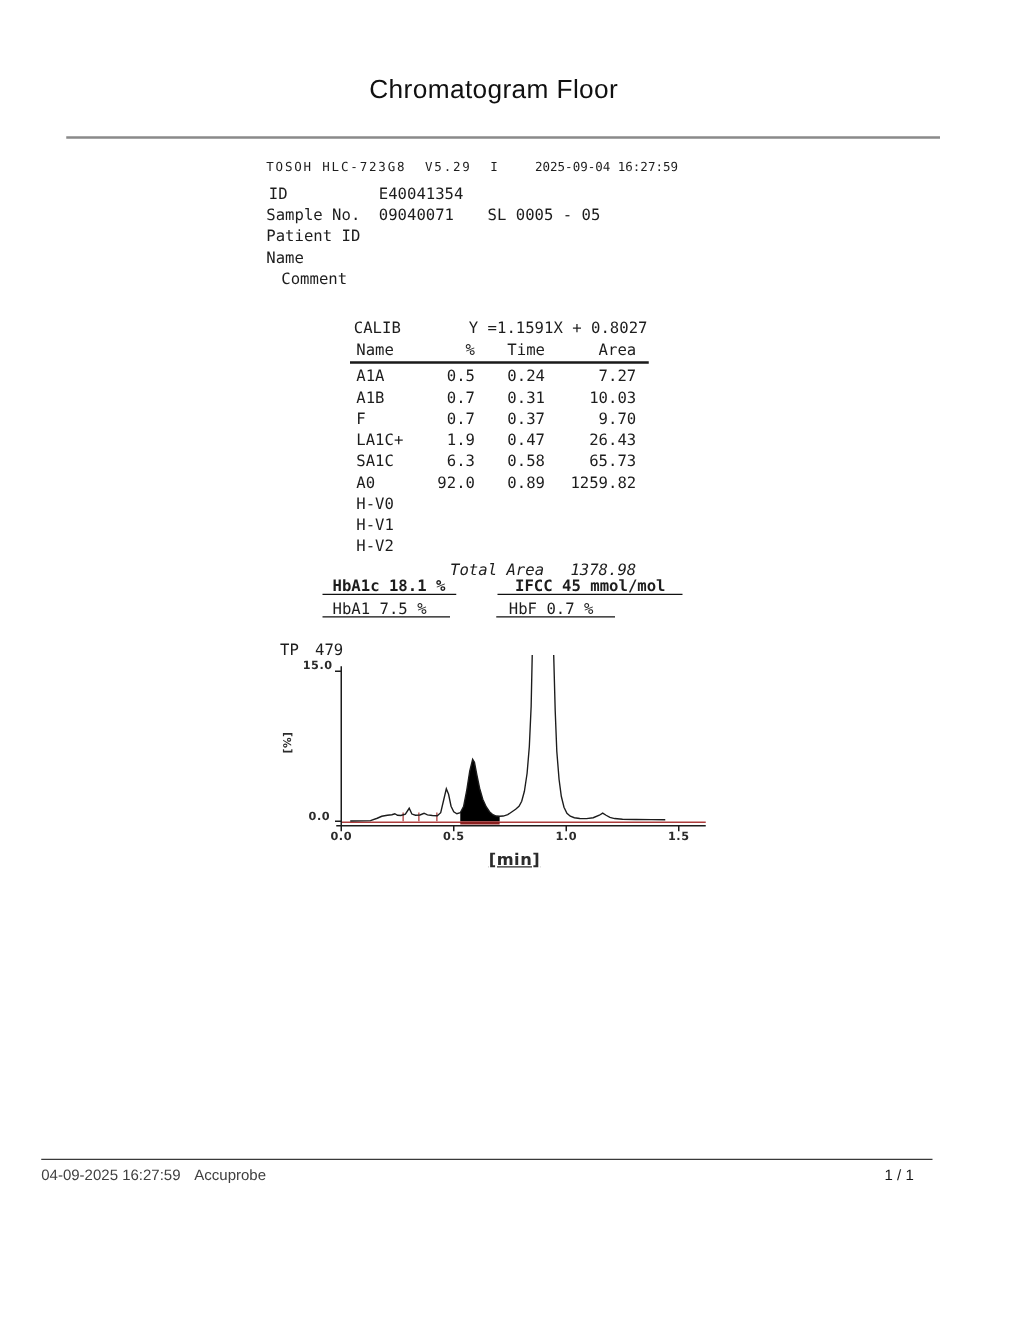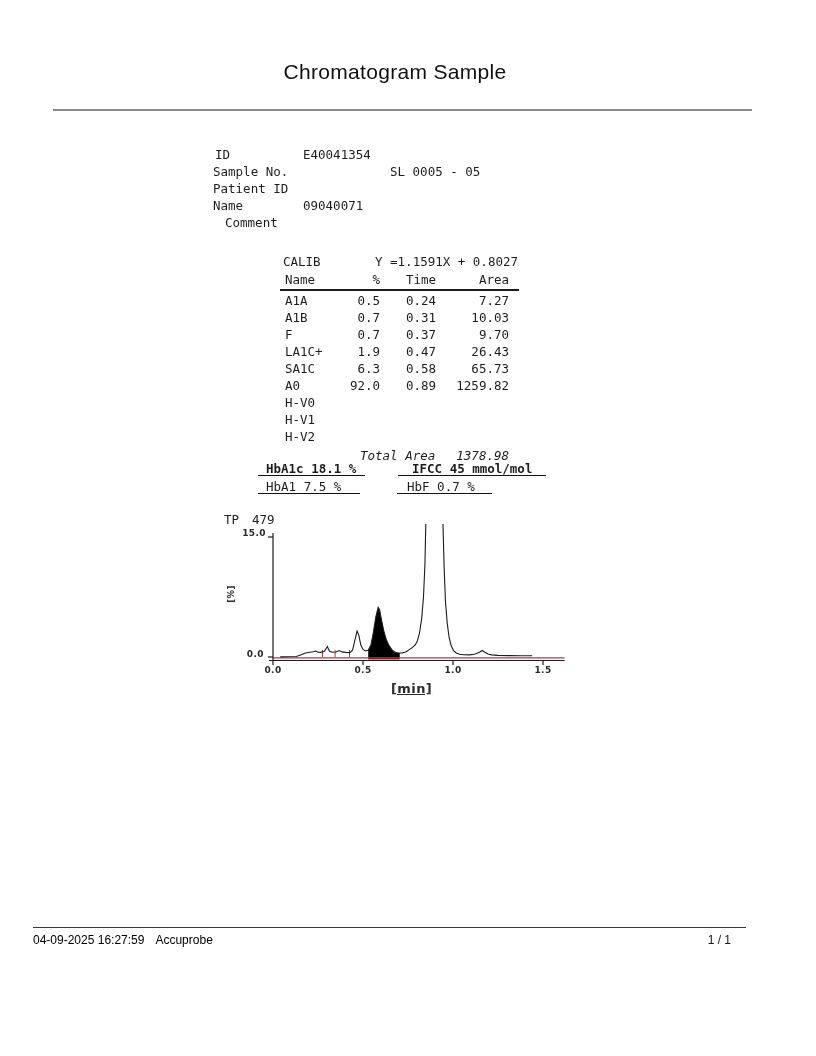--- a/index.html
+++ b/index.html
@@ -34,44 +34,48 @@
   .ticklab{font-family:"DejaVu Sans",sans-serif;font-size:9px;font-weight:bold;
            color:#2b2b2b;letter-spacing:0.4px;}
   .ylab15{left:234px;top:528px;width:32px;text-align:right;}
   .ylab0{left:234px;top:649px;width:30px;text-align:right;}
   .ylab-unit{left:219px;top:589px;width:24px;text-align:center;transform:rotate(-90deg);font-size:8.5px;}
   .xt{top:665px;width:28px;text-align:center;}
   .xlab-unit{left:391px;top:681px;width:52px;text-align:left;font-size:13px;text-decoration:underline;}
   #chromatogram-svg{position:absolute;left:225px;top:524px;}
   
   .footer-rule{left:33px;top:927px;width:713px;height:1.4px;background:#3a3a3a;}
-  .footer-left{left:33px;top:933px;font-size:12px;color:#000000;}
+  .footer-left{left:33px;top:933px;font-size:12px;color:#404040;}
   .footer-left .lab{margin-left:11px;}
   .page-num{left:693px;top:933px;width:38px;text-align:right;font-size:12px;color:#151515;}
   .address{left:420px;top:953px;font-size:10px;line-height:15.5px;color:#1a1a1a;}
 </style>
 </head>
 <body>
 
 <div class="page">
 
-  <div class="abs title">Chromatogram Sample</div>
+  <div class="abs title">Chromatogram Floor</div>
   <div class="abs top-rule"></div>
 
   <div class="report">
 
+    <div class="rrow machine" style="top:1px;">
+      <span style="left:0;">TOSOH HLC-723G8  V5.29  I</span>
+      <span class="mdate">2025-09-04 16:27:59</span>
+    </div>
 
     <div class="rrow" style="top:19px;">
       <span style="left:2px;">ID</span>
       <span style="left:90px;">E40041354</span>
     </div>
 
     <div class="rrow" style="top:36px;">
       <span style="left:0;">Sample No.</span>
-      <span style="left:90px;margin-top:34px;">09040071</span>
+      <span style="left:90px;">09040071</span>
       <span style="left:177px;">SL 0005 - 05</span>
     </div>
 
     <div class="rrow" style="top:53px;">
       <span style="left:0;">Patient ID</span>
     </div>
     <div class="rrow" style="top:70px;">
       <span style="left:0;">Name</span>
     </div>
     <div class="rrow" style="top:87px;">

